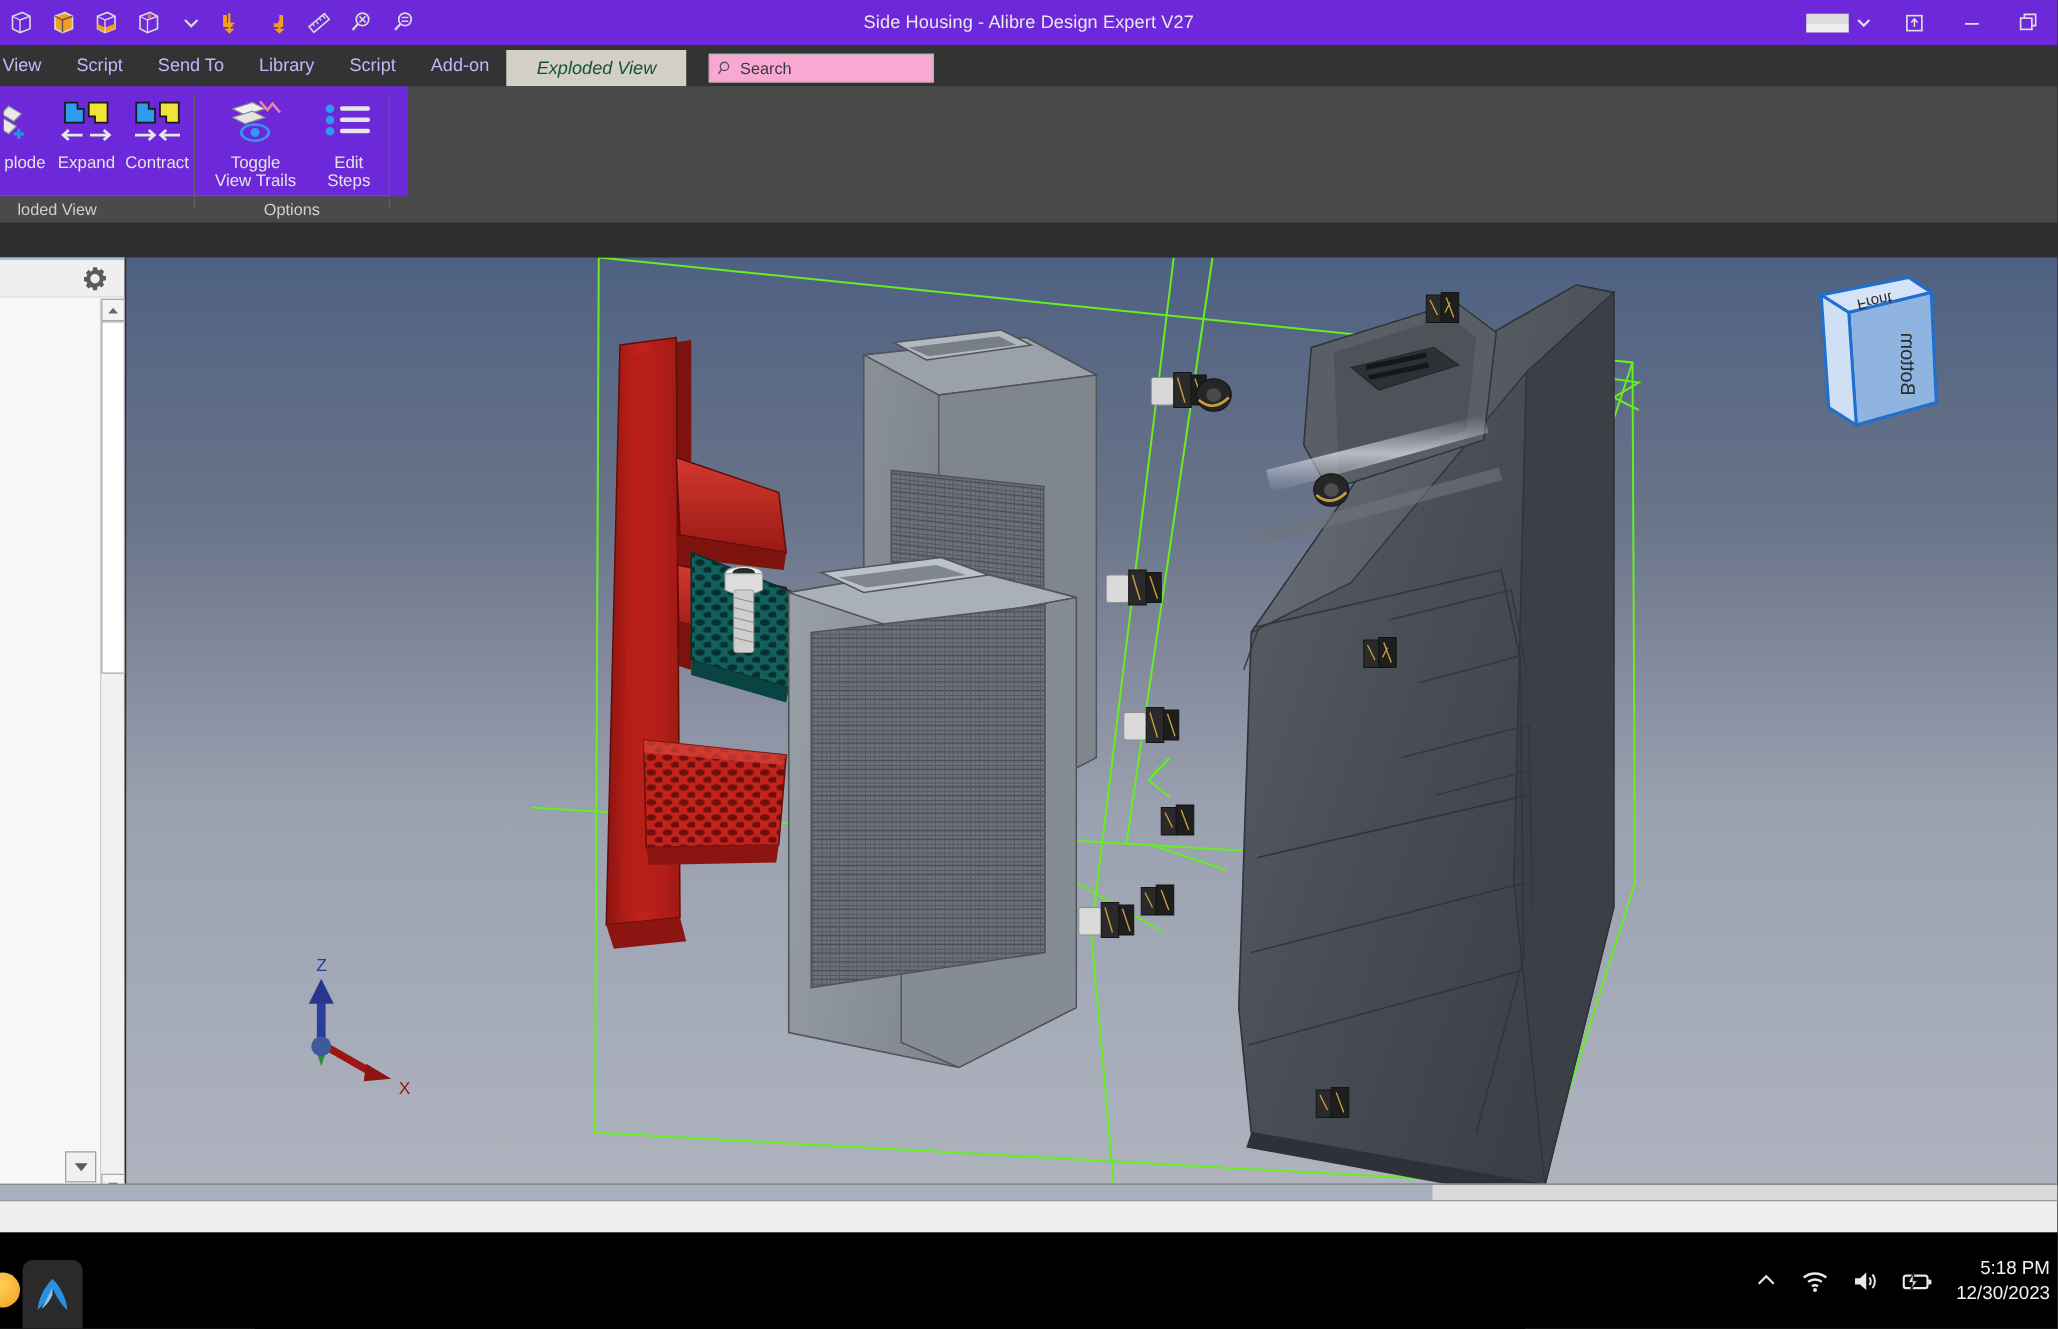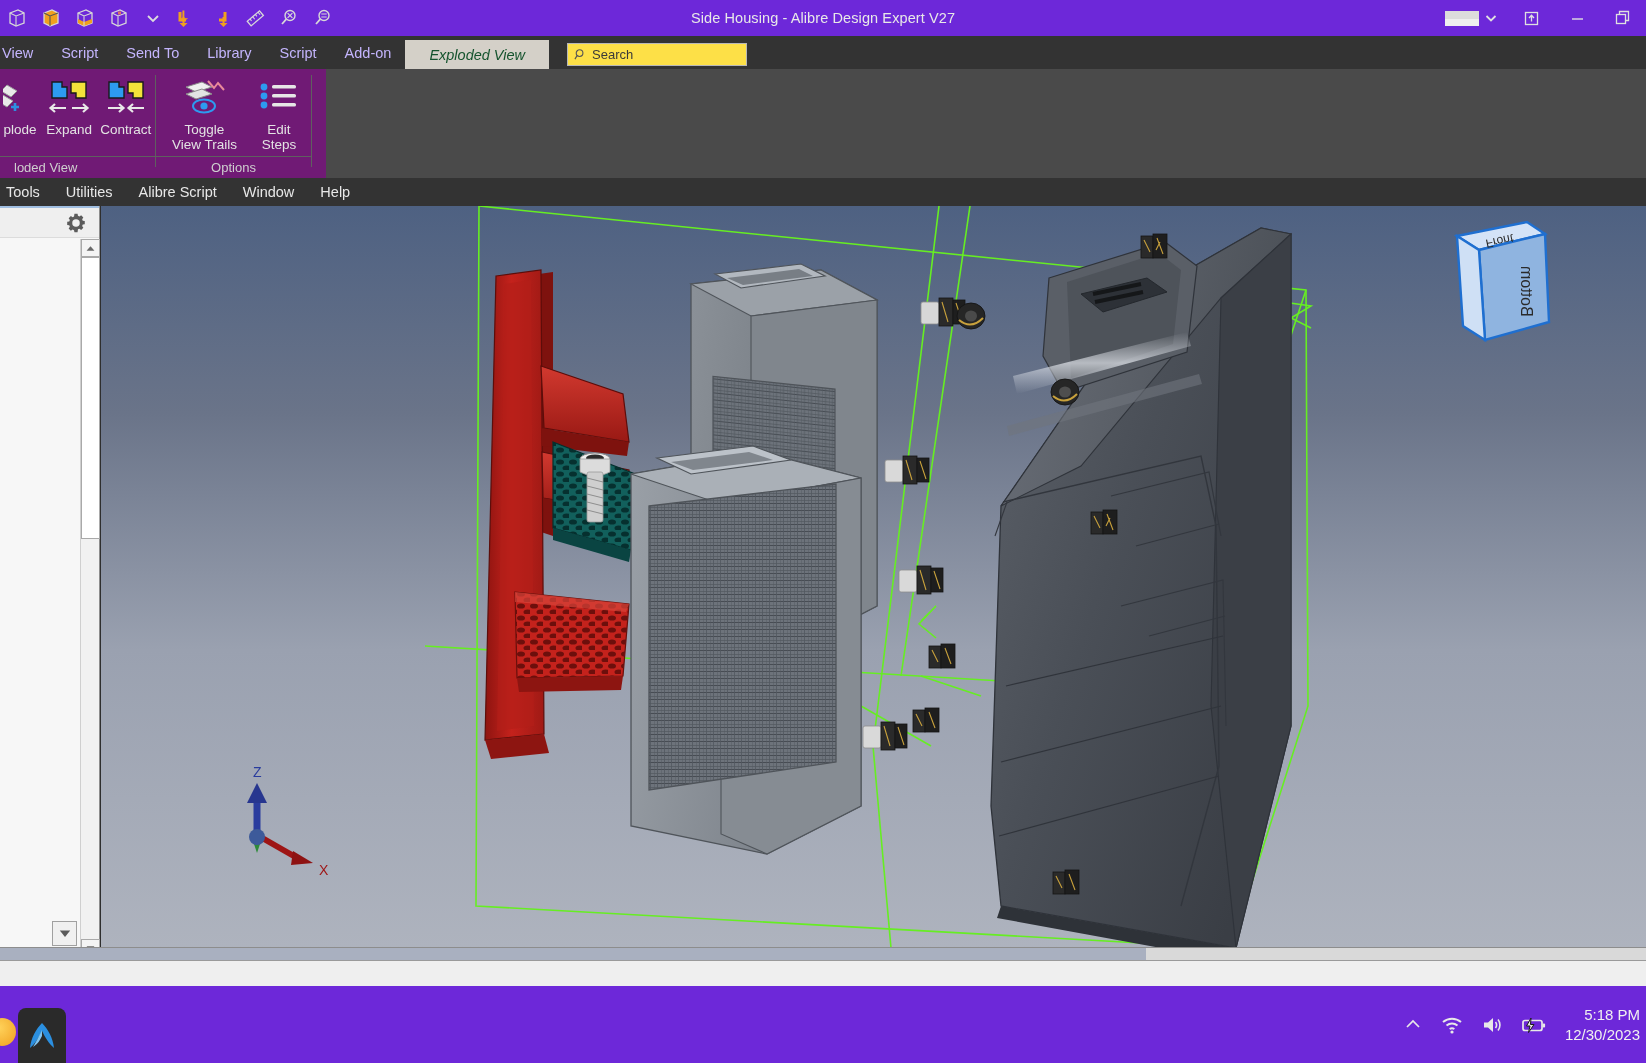--- a/index.html
+++ b/index.html
@@ -54,31 +54,31 @@
     color: #c4b5fd; font-size: 14.5px; padding: 0 14px; height: 33px;
     display: flex; align-items: center; white-space: nowrap;
   }
   .tab.first { padding-left: 2px; }
   .tab.active {
     background: #d4d0c8; color: #14532d;
     height: 29px; margin-bottom: 0; padding: 0 24px; font-style: italic;
   }
   .searchbox {
     margin-left: 18px; margin-bottom: 3px;
-    width: 180px; height: 23px; background: #fde047; border: 1px solid #b8b8b8;
+    width: 180px; height: 23px; background: #f9a8d4; border: 1px solid #b8b8b8;
     display: flex; align-items: center; gap: 5px; padding-left: 6px;
     color: #3a3a3a; font-size: 13px;
   }
 
   
   .ribbon {
     position: absolute; left: 0; top: 69px; width: 1646px; height: 109px;
     background: #4a4a4a;
   }
-  .ribbon-inner { position: relative; width: 326px; height: 109px; background:#701a75; }
+  .ribbon-inner { position: relative; width: 326px; height: 88px; background:#6d28d9; }
   .rgroup { position: absolute; top: 0; height: 109px; }
   .rgroup .items { display: flex; height: 87px; align-items: flex-start; }
   .ritem {
     display: flex; flex-direction: column; align-items: center; justify-content: flex-start;
     padding: 6px 7px 0 7px; min-width: 50px;
   }
   .ritem .glyph { height: 46px; display: flex; align-items: center; justify-content: center; }
   .ritem .lbl { color: #e3e3e3; font-size: 13.5px; text-align: center; line-height: 15px; margin-top: 1px; }
   .gsep { position: absolute; top: 6px; width: 1px; height: 92px; background: #5f5f5f; }
   .gcaption {
@@ -135,21 +135,21 @@
     position: absolute; left: 0; top: 947px; width: 1646px; height: 13px;
     background: #a9b0c0; border-top: 1px solid #8d8d8d;
   }
   .vbar-strip .seg { position:absolute; left:1146px; top:0; width: 500px; height: 13px; background:#d9d9d9;}
   .statusbar {
     position: absolute; left: 0; top: 960px; width: 1646px; height: 26px;
     background: #efefef; border-top: 1px solid #9a9a9a;
   }
   .taskbar {
     position: absolute; left: 0; top: 986px; width: 1646px; height: 77px;
-    background: #6d28d9;
+    background: #000000;
   }
   .tb-left { position: absolute; left: 0; top: 0; height: 77px; display: flex; align-items: center; }
   .tb-icon-orange {
     position:absolute; left:-12px; top:32px; width:28px; height:28px; border-radius:50%;
     background: radial-gradient(circle at 40% 35%, #ffd25a, #f0a020);
   }
   .tb-app {
     position: absolute; left: 18px; top: 22px; width: 48px; height: 55px;
     background: #2a2a2a; border-radius: 8px 8px 0 0;
     display: flex; align-items: center; justify-content: center;
@@ -359,27 +359,20 @@
             <div class="lbl">Edit Steps</div>
           </div>
         </div>
         <div class="gcaption">Options</div>
       </div>
 
       <div class="gsep" style="left:311px;"></div>
     </div>
   </div>
 
-  <div class="menubar">
-    <div class="mi first">Tools</div>
-    <div class="mi">Utilities</div>
-    <div class="mi">Alibre Script</div>
-    <div class="mi">Window</div>
-    <div class="mi">Help</div>
-  </div>
 
   <div class="leftpanel">
     <div class="lp-topline"></div>
     <div class="lp-header">
       <svg width="22" height="22" viewBox="0 0 24 24">
         <path fill="#5b5b5b" d="M12 8.2a3.8 3.8 0 100 7.6 3.8 3.8 0 000-7.6zm0 2.1a1.7 1.7 0 110 3.4 1.7 1.7 0 010-3.4z"></path>
         <path fill="#5b5b5b" d="M10.3 2h3.4l.45 2.2 1.6.66 1.85-1.3 2.4 2.4-1.3 1.85.66 1.6 2.2.45v3.4l-2.2.45-.66 1.6 1.3 1.85-2.4 2.4-1.85-1.3-1.6.66L13.7 22h-3.4l-.45-2.2-1.6-.66-1.85 1.3-2.4-2.4 1.3-1.85-.66-1.6L2.4 14.1v-3.4l2.24-.45.66-1.6-1.3-1.85 2.4-2.4 1.85 1.3 1.6-.66z"></path>
         <circle cx="12" cy="12" r="4.1" fill="#efefef"></circle>
       </svg>
     </div>

